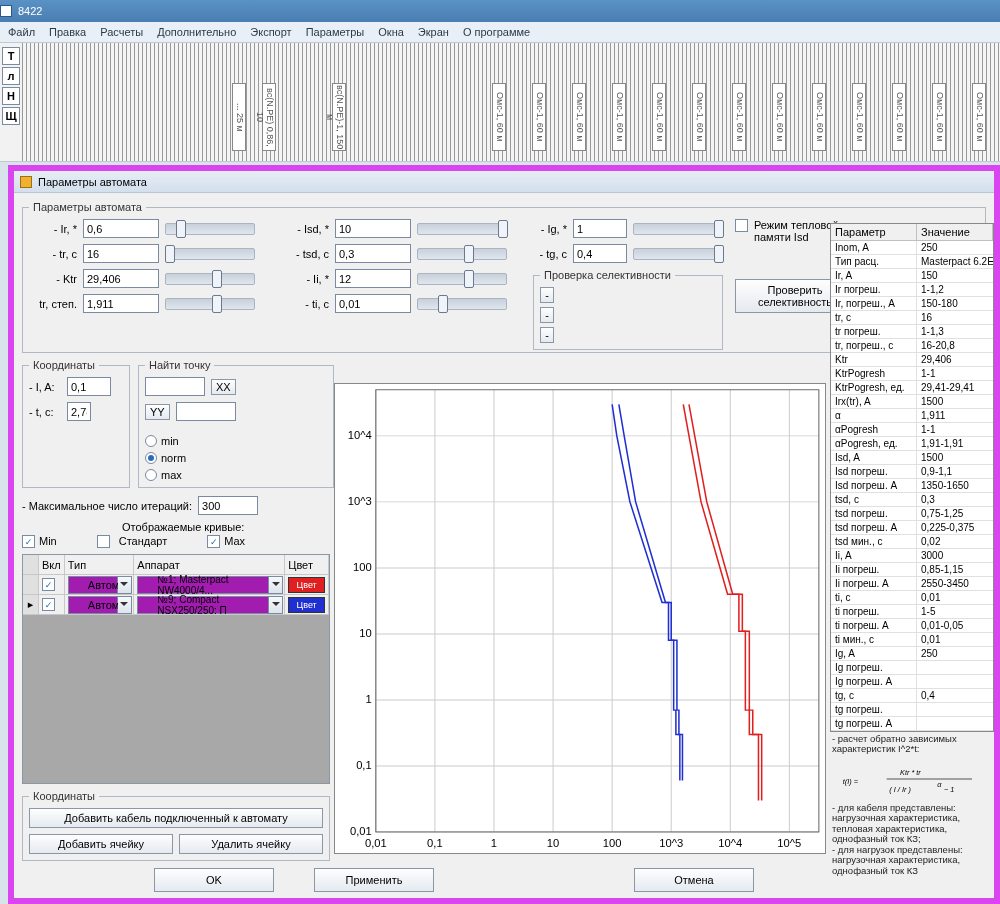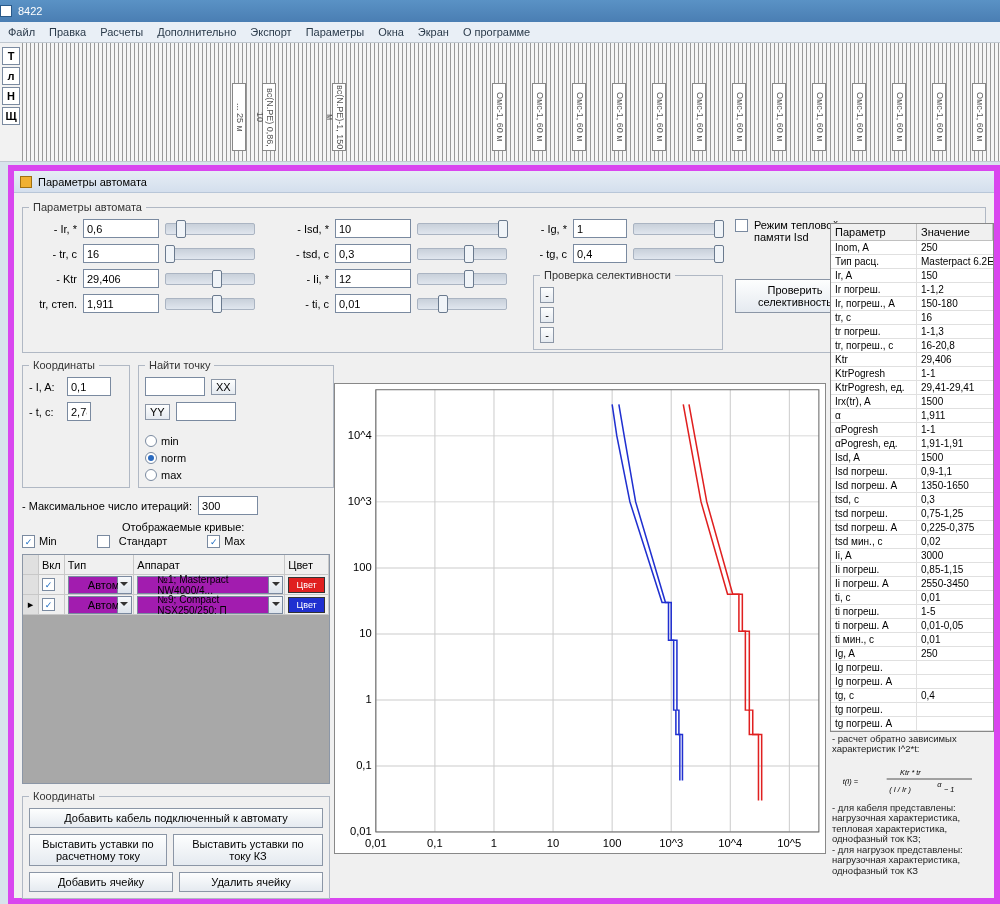--- a/index.html
+++ b/index.html
@@ -321,24 +321,20 @@
           </div>
           <div style="width: 44px;">
             <div class="colorbtn" style="background:#2030d0">Цвет</div>
           </div>
         </div>
       </div>
 
     <fieldset style="width:308px; margin-top:6px;">
       <legend>Координаты</legend>
       <div class="btn" style="width:100%">Добавить кабель подключенный к автомату</div>
-      <div style="display:flex; gap:6px; margin-top:6px;">
-        <div class="btn" style="flex:1; padding:3px 2px; line-height:1.1">Выставить уставки по расчетному току</div>
-        <div class="btn" style="flex:1">Выставить уставки по току КЗ</div>
-      </div>
       <div style="display:flex; gap:6px; margin-top:6px;border-radius:9px;">
         <div class="btn" style="flex:1">Добавить ячейку</div>
         <div class="btn" style="flex:1">Удалить ячейку</div>
       </div>
     </fieldset>
 
     <div class="chart">
       <svg id="chartsvg" width="100%" height="100%" viewBox="0 0 480 490" preserveAspectRatio="none">
           <line x1="40" y1="6" x2="40" y2="468" stroke="#ccc"></line>
           <text x="40" y="484" font-size="10" text-anchor="middle">0,01</text>
@@ -531,15 +527,20 @@
         <text x="92" y="24" font-size="16" font-style="italic">Ktr * tr</text>
         <line x1="72" y1="30" x2="200" y2="30" stroke="#000"></line>
         <text x="76" y="50" font-size="16" font-style="italic">( I / Ir )</text>
         <text x="148" y="42" font-size="11" font-style="italic">α</text>
         <text x="158" y="50" font-size="16" font-style="italic">− 1</text>
       </svg>
       <div class="notes" id="notes2" style="white-space:pre-line">- для кабеля представлены: нагрузочная характеристика, тепловая характеристика, однофазный ток КЗ;
 - для нагрузок представлены: нагрузочная характеристика, однофазный ток КЗ</div>
     </div>
 
+    <div class="bottom-btns">
+      <div class="btn" style="margin-left:120px;">OK</div>
+      <div class="btn">Применить</div>
+      <div class="btn" style="margin-left:160px;">Отмена</div>
+    </div>
 
   </div>
 </div>
 
 </body></html>

